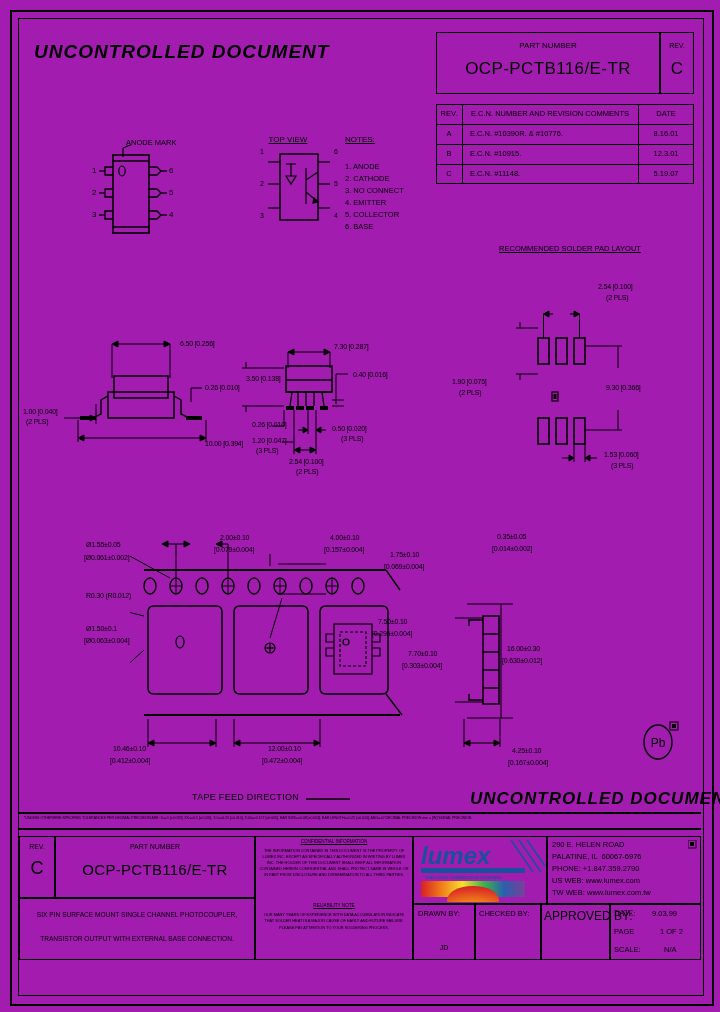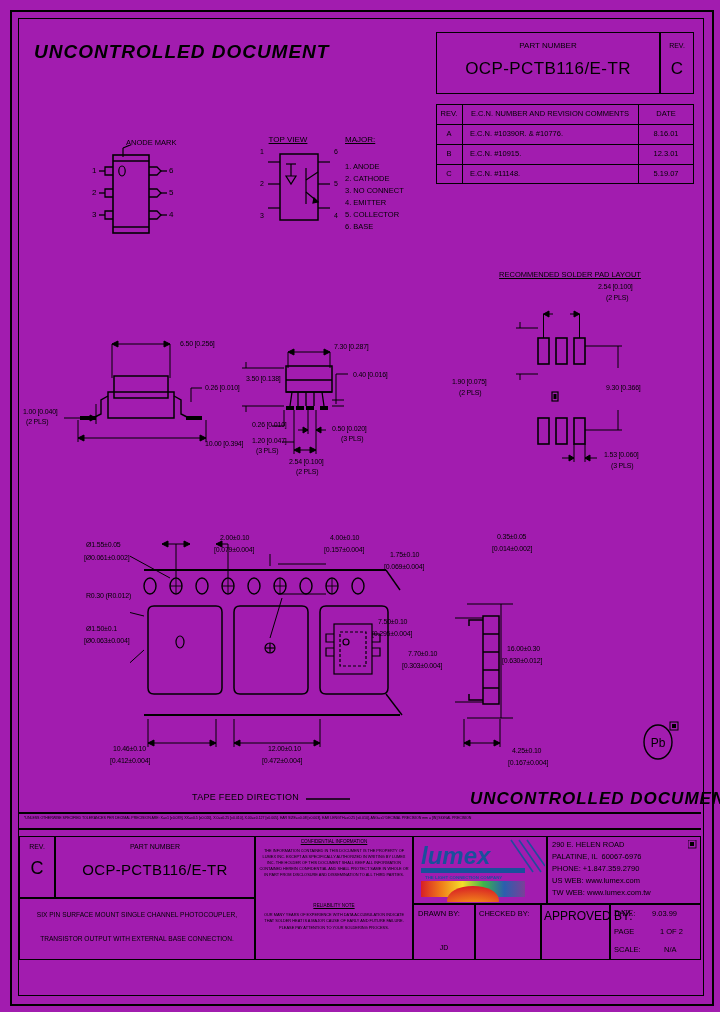--- a/index.html
+++ b/index.html
@@ -146,21 +146,21 @@
       <path d="M52 48 L56 52 L51 53 Z" fill="#000"></path>
     </g>
   </svg>
   <div class="tx" style="left:260px;top:148px;font-size:7px;">1</div>
   <div class="tx" style="left:260px;top:180px;font-size:7px;">2</div>
   <div class="tx" style="left:260px;top:212px;font-size:7px;">3</div>
   <div class="tx" style="left:334px;top:148px;font-size:7px;">6</div>
   <div class="tx" style="left:334px;top:180px;font-size:7px;">5</div>
   <div class="tx" style="left:334px;top:212px;font-size:7px;">4</div>
 
-  <div class="tx u" style="left:345px;top:136px;font-size:8px;">MAJOR:</div>
+  <div class="tx u" style="left:345px;top:136px;font-size:8px;">NOTES:</div>
   <div class="tx" style="left:345px;top:163px;font-size:7.5px;">1. ANODE</div>
   <div class="tx" style="left:345px;top:175px;font-size:7.5px;">2. CATHODE</div>
   <div class="tx" style="left:345px;top:187px;font-size:7.5px;">3. NO CONNECT</div>
   <div class="tx" style="left:345px;top:199px;font-size:7.5px;">4. EMITTER</div>
   <div class="tx" style="left:345px;top:211px;font-size:7.5px;">5. COLLECTOR</div>
   <div class="tx" style="left:345px;top:223px;font-size:7.5px;">6. BASE</div>
 
   <svg style="position:absolute;left:60px;top:330px;" width="180" height="130" viewBox="0 0 180 130">
 
     <g stroke="#000" stroke-width="1" fill="none">
@@ -279,21 +279,21 @@
   <div class="tx dim" style="left:246px;top:375px;">3.50 [0.138]</div>
   <div class="tx dim" style="left:353px;top:371px;">0.40 [0.016]</div>
   <div class="tx dim" style="left:252px;top:421px;">0.26 [0.010]</div>
   <div class="tx dim" style="left:252px;top:437px;">1.20 [0.047]</div>
   <div class="tx dim" style="left:256px;top:447px;">(3 PLS)</div>
   <div class="tx dim" style="left:332px;top:425px;">0.50 [0.020]</div>
   <div class="tx dim" style="left:341px;top:435px;">(3 PLS)</div>
   <div class="tx dim" style="left:289px;top:458px;">2.54 [0.100]</div>
   <div class="tx dim" style="left:296px;top:468px;">(2 PLS)</div>
 
-  <div class="tx u ctr" style="left:470px;top:245px;width:200px;font-size:7.5px;margin-top:26px;">RECOMMENDED SOLDER PAD LAYOUT</div>
+  <div class="tx u ctr" style="left:470px;top:245px;width:200px;font-size:7.5px;">RECOMMENDED SOLDER PAD LAYOUT</div>
   <svg style="position:absolute;left:470px;top:270px;" width="210" height="195" viewBox="0 0 210 195">
 
     <g fill="none" stroke="#000" stroke-width="1.6">
       <rect x="68" y="68" width="11" height="26"></rect>
       <rect x="86" y="68" width="11" height="26"></rect>
       <rect x="104" y="68" width="11" height="26"></rect>
       <rect x="68" y="148" width="11" height="26"></rect>
       <rect x="86" y="148" width="11" height="26"></rect>
       <rect x="104" y="148" width="11" height="26"></rect>
     </g>

